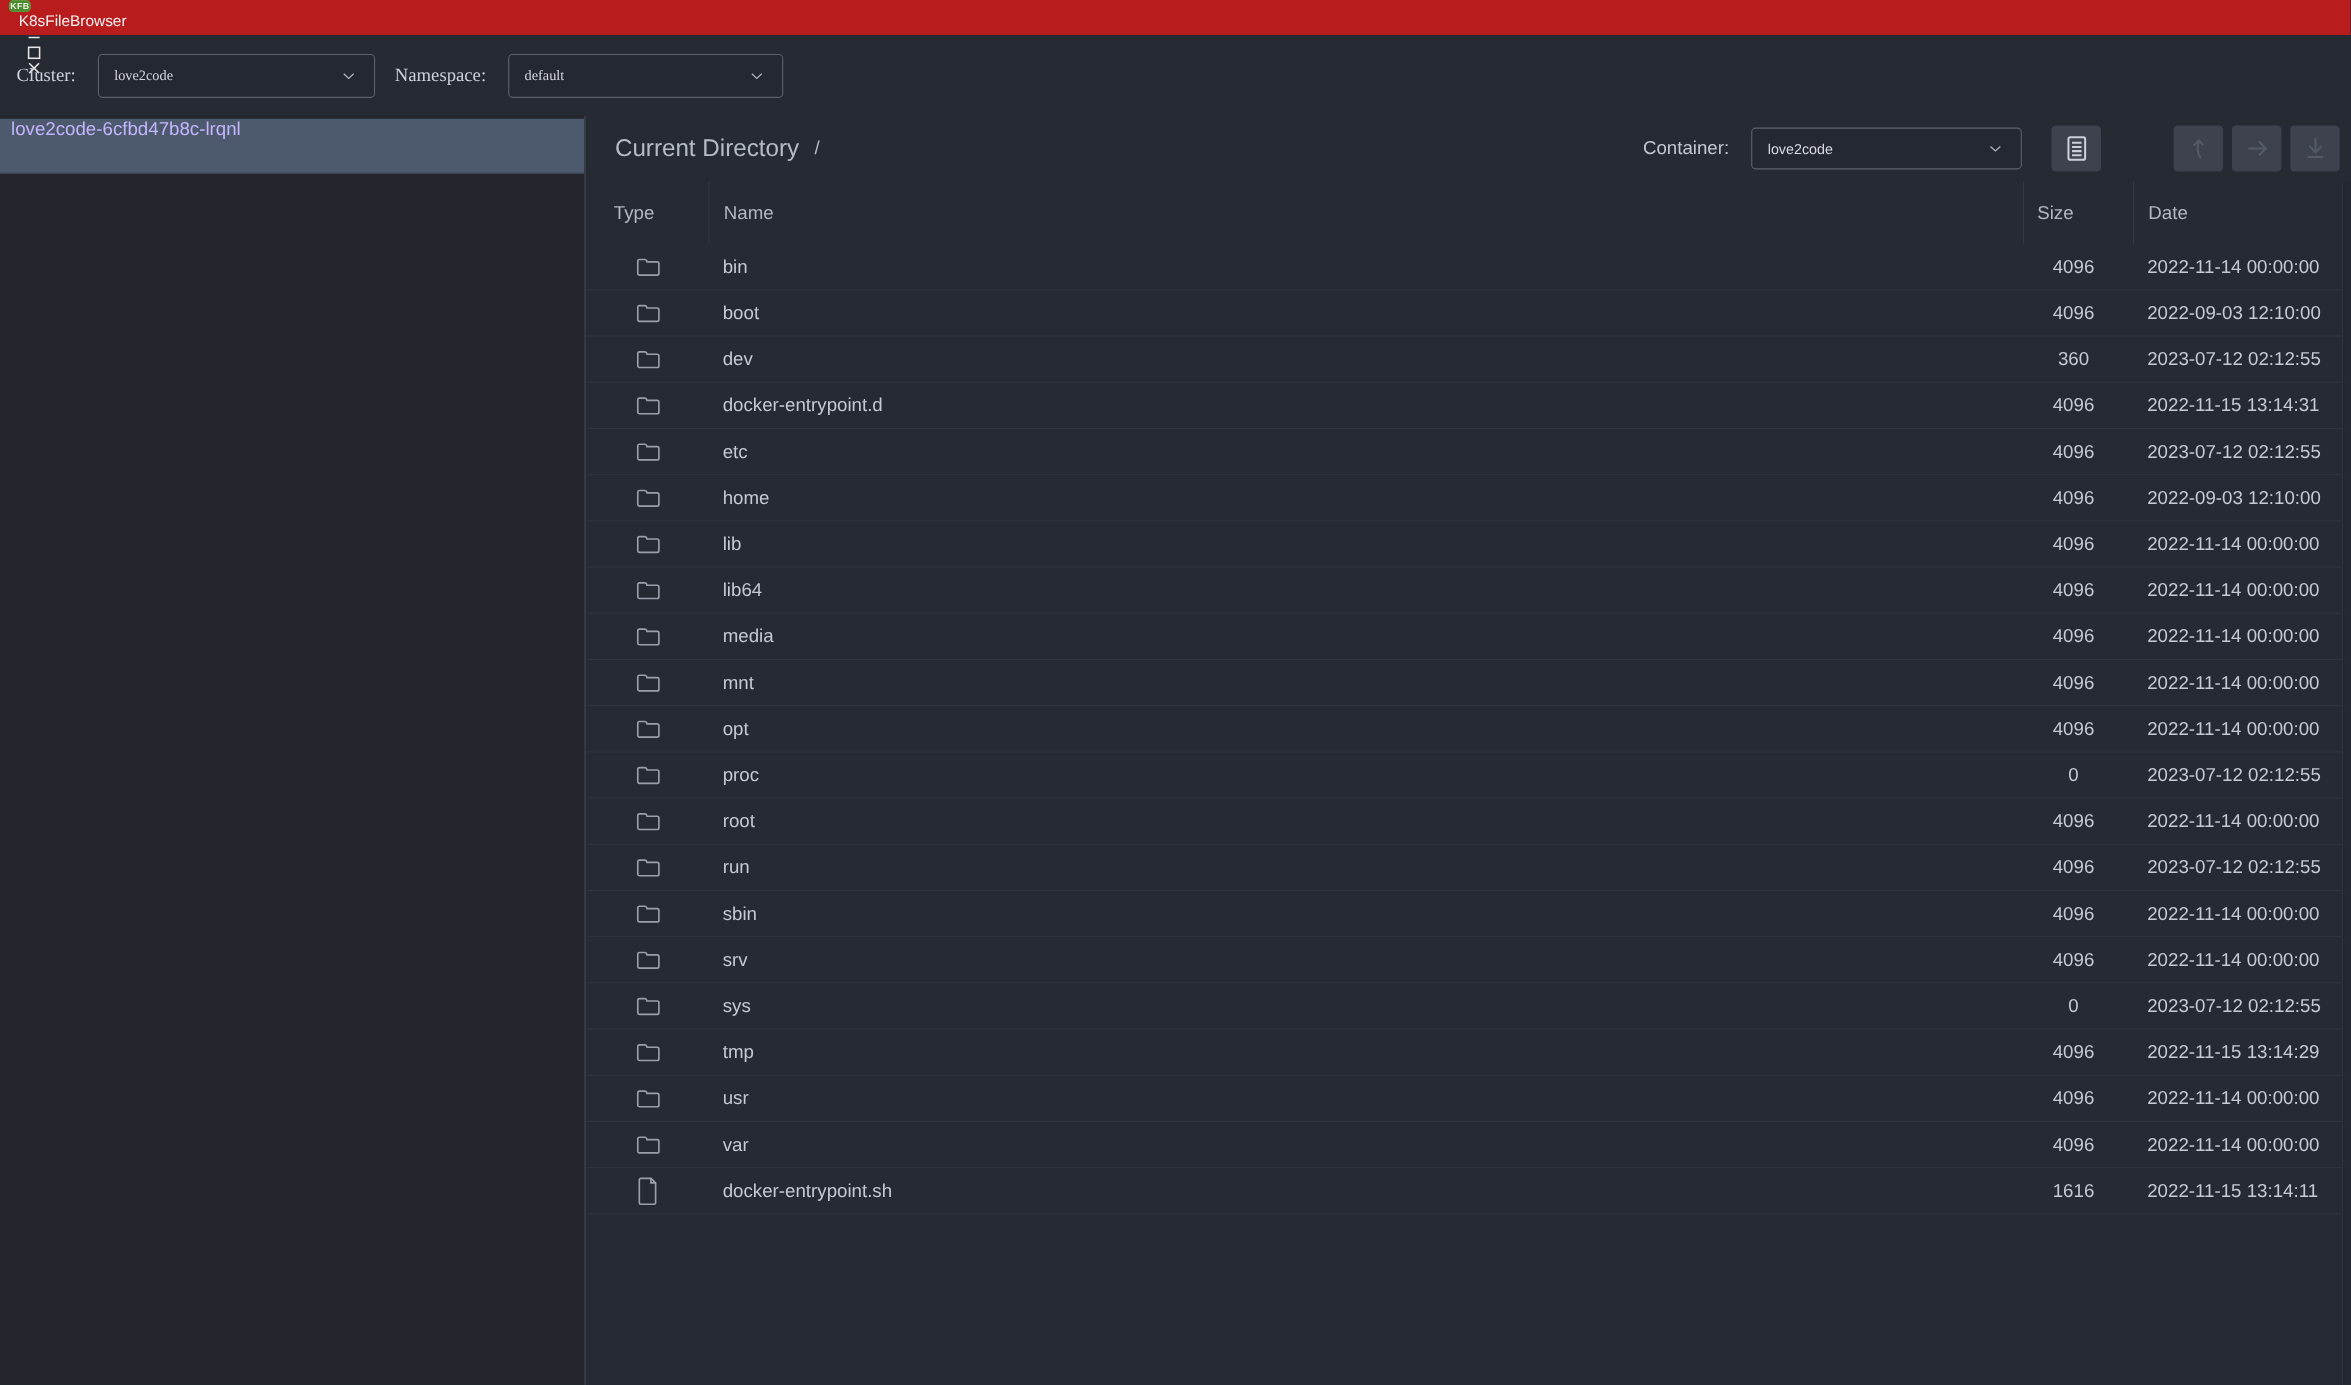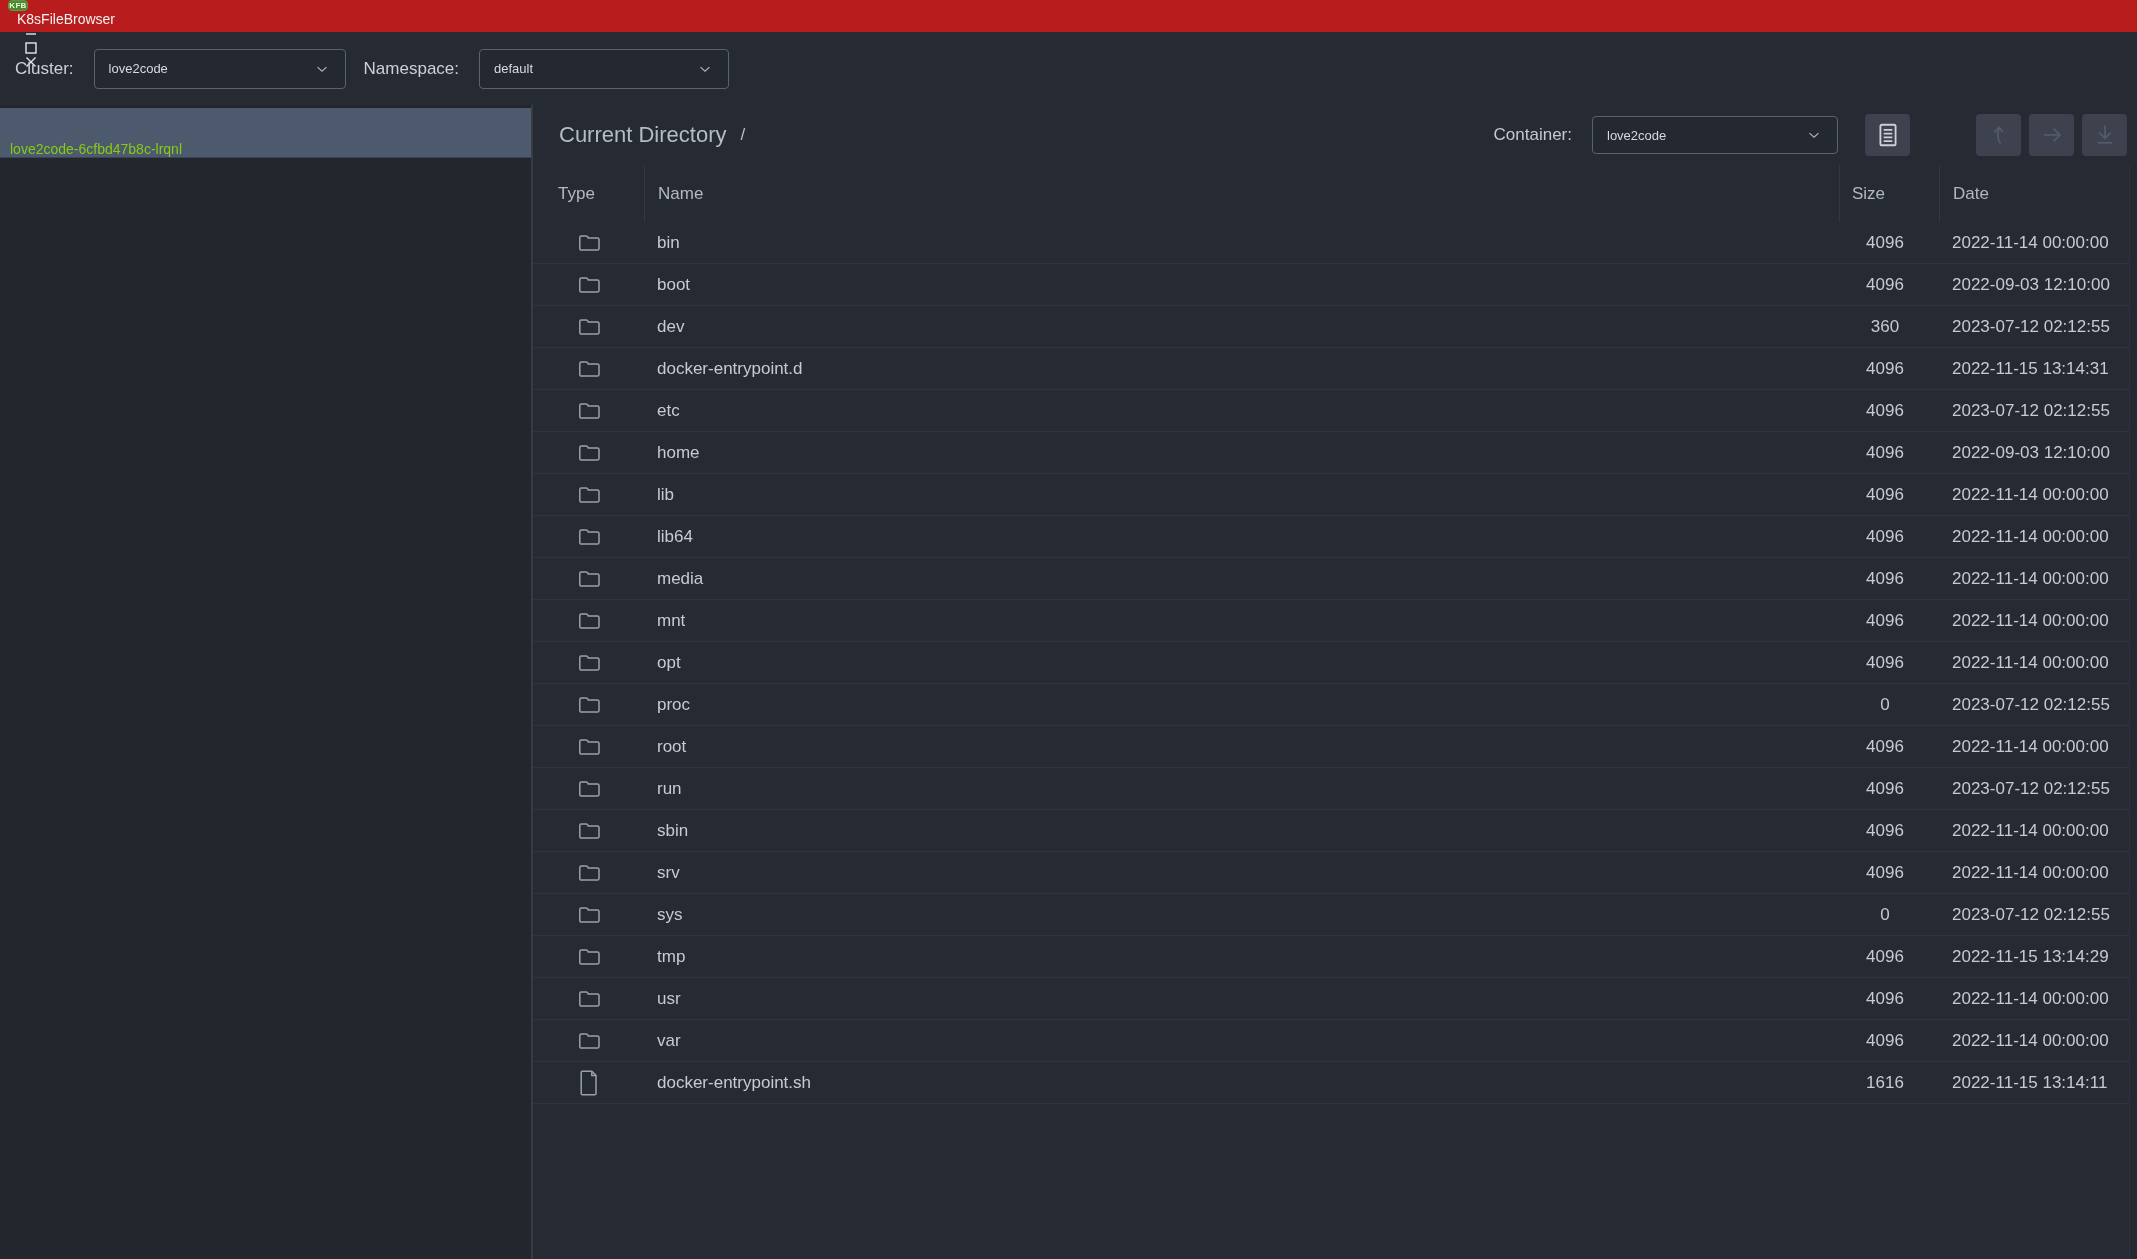--- a/index.html
+++ b/index.html
@@ -26,42 +26,43 @@
   .titlebar-spacer { flex:1; }
   .win-btn {
     width:46px; height:32px; display:flex; align-items:center; justify-content:center;
   }
   .win-btn svg { stroke:#e6e6e6; stroke-width:1.4; fill:none; }
 
   
   .toolbar {
     height:73px; background:#262a33; display:flex; align-items:center;
     padding-left:15px;
+    font-family:Liberation Serif, serif;
   }
   .toolbar-label { font-size:17px; color:#ccd0d7; }
   .select-box {
     height:40px; background:#242831; border:1px solid #5c626d; border-radius:4px;
     display:flex; align-items:center; padding:0 14px; font-size:13px; color:#d6d9df;
   }
   .select-box .chevron { margin-left:auto; }
   .chevron svg { stroke:#aeb3bc; stroke-width:1.6; fill:none; display:block; }
   .cluster-select  { width:252px; margin-left:20px; }
   .namespace-label { margin-left:18px; }
   .namespace-select{ width:250px; margin-left:20px;gap:12px; }
 
   
   .content { display:flex; height:1154px; }
 
   .sidebar {
     width:533px; background:#23262d; border-right:2px solid #363b46;
     padding-top:3px; flex-shrink:0;
   }
   .pod-item {
-    height:50px; display:flex; align-items:flex-end; padding-left:10px;
-    font-size:14px; color:#84cc16;
+    height:50px; display:flex; align-items:flex-start; padding-left:10px;
+    font-size:17px; color:#c4b5fd;
   }
   .pod-item.selected { background:#4d596c; border-bottom:1px solid #3a4455; }
 
   .main { flex:1; display:flex; flex-direction:column; background:#262a33; position:relative; }
 
   
   .main-header {
     height:60px; display:flex; align-items:center;
     padding-left:26px; padding-right:10px; flex-shrink:0;
   }

